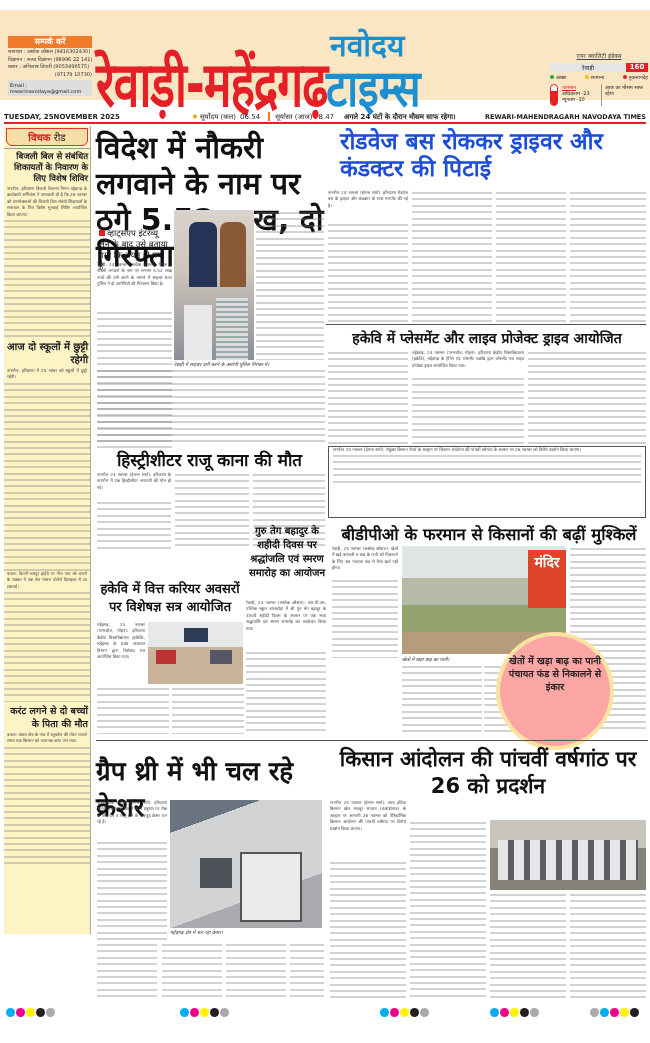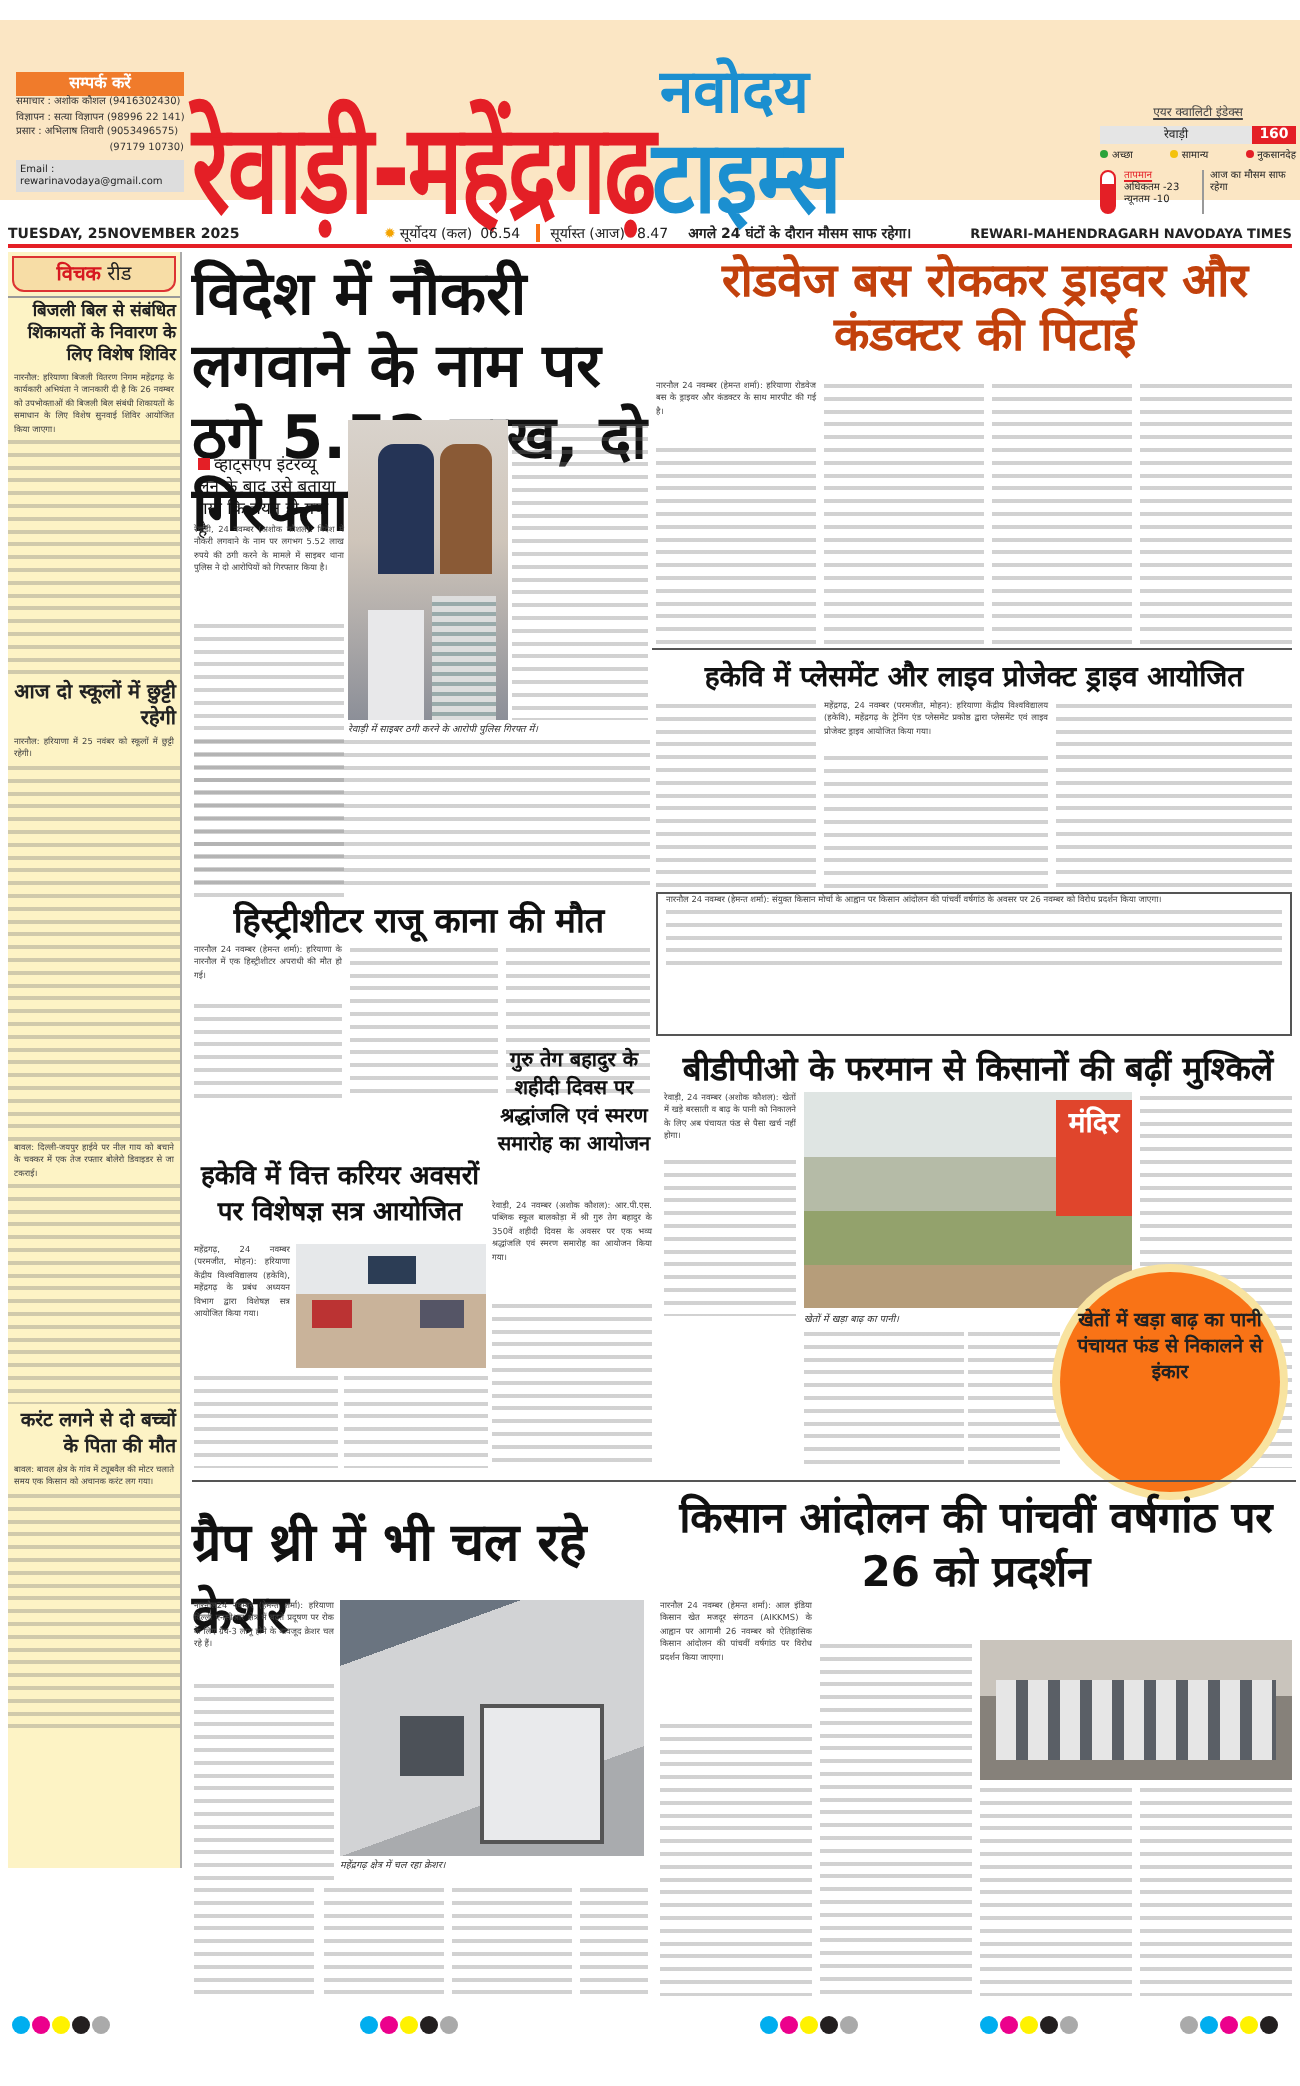--- a/index.html
+++ b/index.html
@@ -23,21 +23,21 @@
 .weather{display:flex;margin-top:4px;font-size:5px;line-height:6px}
 .thermo{width:8px;height:22px;background:linear-gradient(#fff 30%,#e41f26 30%);border:1px solid #e41f26;border-radius:4px;margin-right:4px}
 .infobar{left:4px;top:111px;width:642px;height:13px;display:flex;align-items:center;font-size:7px;border-bottom:2px solid #e41f26}
 .col-left{left:4px;top:126px;width:87px;height:808px;background:#fdf3c5;border-right:1px solid #aaa}
 .vichak{margin:2px 2px 0;border:1px solid #d33;border-radius:0 0 6px 6px;background:#f7dda6;font-size:10px;text-align:center;height:18px;line-height:18px}
 .vichak b{color:#d71920}
 .lh{font-weight:bold;color:#222;text-align:right;padding:2px 2px}
 .body{font-size:4.2px;line-height:6.4px;color:#444;text-align:justify;padding:0 3px}
 .filler{background:repeating-linear-gradient(#fff0 0 2px,#7775 2px 4px,#fff0 4px 6.4px)}
 .head-main{left:96px;top:130px;width:440px;font-size:30px;font-weight:bold;line-height:36px;color:#111}
-.head-right{left:336px;top:128px;width:310px;font-size:23px;font-weight:bold;line-height:27px;text-align:center;color:#c2410c}
+.head-right{left:336px;top:128px;width:310px;font-size:23px;font-weight:bold;line-height:27px;color:#1d4ed8}
 .kicker{left:99px;top:228px;width:72px;font-size:8.5px;font-weight:normal;line-height:11px;color:#111}
 .kicker-sq{display:inline-block;width:6px;height:6px;background:#e41f26;margin-right:2px}
 .photo{background:#c9c1b8}
 .caption{font-size:4.8px;font-style:italic;color:#333}
 .sec-head{font-weight:bold;color:#111;text-align:center}
 .box{border:1px solid #555}
 .pull{left:488px;top:628px;width:150px;height:150px;border-radius:50%;background:#fff;box-shadow:0 0 0 4px #f8e3a0;text-align:center;font-size:11px;font-weight:bold;padding-top:38px;line-height:15px}
 .reg-bar{left:0;top:1000px;width:650px;height:14px}
 .reg{display:inline-block;width:9px;height:9px;border-radius:50%;margin-right:1px}
 </style>
@@ -161,21 +161,21 @@
 <div class="abs sec-head" style="left:332px;top:522px;width:314px;font-size:16.5px">बीडीपीओ के फरमान से किसानों की बढ़ीं मुश्किलें</div>
 <div class="abs body" style="left:332px;top:546px;width:66px;padding:0">रेवाड़ी, 24 नवम्बर (अशोक कौशल): खेतों में खड़े बरसाती व बाढ़ के पानी को निकालने के लिए अब पंचायत फंड से पैसा खर्च नहीं होगा।</div>
 <div class="abs body filler" style="left:332px;top:578px;width:66px;height:80px"></div>
 <div class="abs photo" style="left:402px;top:546px;width:164px;height:108px;background:linear-gradient(#dfe5e3 0 30%,#b5bba7 30% 55%,#93a26c 55% 80%,#b69d7a 80%)">
   <div style="position:absolute;right:0;top:4px;width:38px;height:58px;background:#e0452c;color:#fff;font-size:14px;font-weight:bold;text-align:center;line-height:24px">मंदिर</div>
 </div>
 <div class="abs caption" style="left:402px;top:656px;width:160px">खेतों में खड़ा बाढ़ का पानी।</div>
 <div class="abs body filler" style="left:402px;top:664px;width:80px;height:70px"></div>
 <div class="abs body filler" style="left:484px;top:664px;width:46px;height:70px"></div>
 <div class="abs body filler" style="left:570px;top:546px;width:76px;height:188px"></div>
-<div class="abs pull" style="left:530px;top:636px;width:110px;height:110px;padding-top:18px;font-size:9.5px;line-height:13px;background:#f97316">खेतों में खड़ा बाढ़ का पानी पंचायत फंड से निकालने से इंकार</div>
+<div class="abs pull" style="left:500px;top:636px;width:110px;height:110px;padding-top:18px;font-size:9.5px;line-height:13px;background:#fca5a5">खेतों में खड़ा बाढ़ का पानी पंचायत फंड से निकालने से इंकार</div>
 
 <div class="abs" style="left:96px;top:740px;width:552px;height:1px;background:#555"></div>
 <div class="abs sec-head" style="left:96px;top:752px;width:238px;font-size:26px;text-align:left">ग्रैप थ्री में भी चल रहे क्रेशर</div>
 <div class="abs body" style="left:97px;top:800px;width:70px;padding:0">नारनौल24 नवम्बर (हेमन्त शर्मा): हरियाणा दिल्ली एनसीआर क्षेत्र में बढ़ते प्रदूषण पर रोक के लिए ग्रैप-3 लागू होने के बावजूद क्रेशर चल रहे हैं।</div>
 <div class="abs body filler" style="left:97px;top:840px;width:70px;height:100px"></div>
 <div class="abs photo" style="left:170px;top:800px;width:152px;height:128px;background:linear-gradient(160deg,#6a7480 0 18%,#d2d3d5 18% 70%,#a9abae 70%)">
   <div style="position:absolute;left:70px;top:52px;width:62px;height:70px;background:#e9eaec;border:2px solid #555"></div>
   <div style="position:absolute;left:30px;top:58px;width:32px;height:30px;background:#4c5158"></div>
 </div>
 <div class="abs caption" style="left:170px;top:929px;width:150px">महेंद्रगढ़ क्षेत्र में चल रहा क्रेशर।</div>

